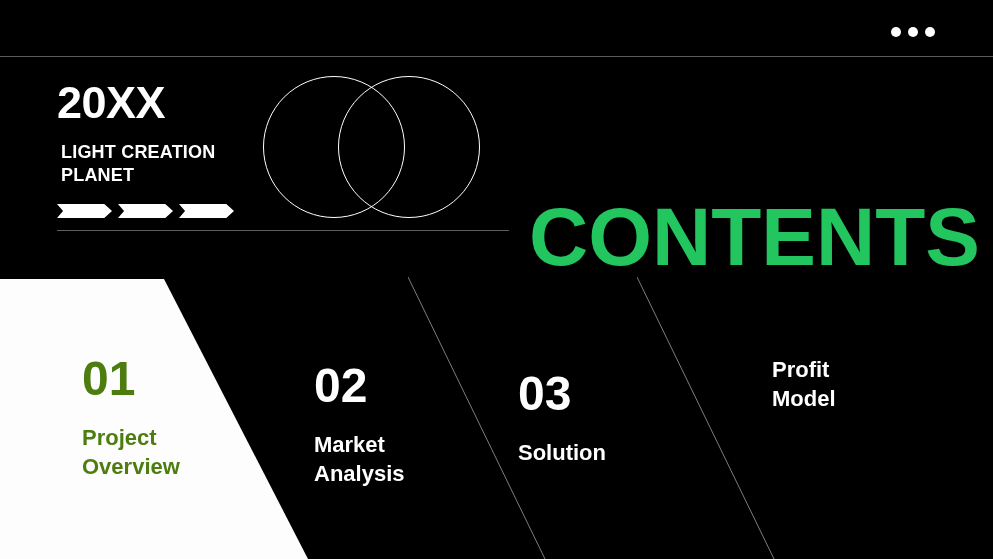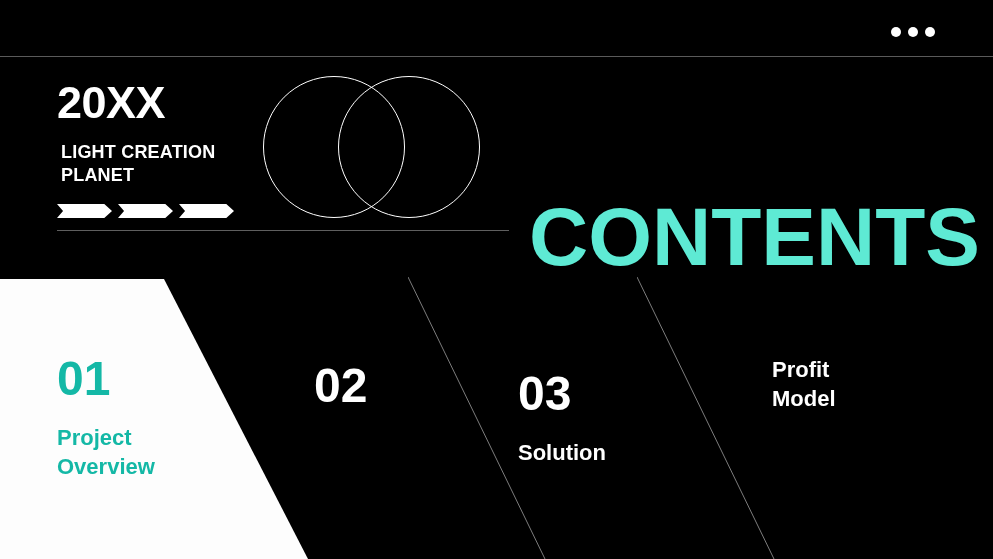--- a/index.html
+++ b/index.html
@@ -102,21 +102,21 @@
   }
   #venn-circle-left  { left: 0px; }
   #venn-circle-right { left: 75px; }
 
   
   #contents-title {
     position: absolute;
     left: 529px; top: 196px;
     font-size: 82px;
     font-weight: bold;
-    color: #5eead4;
+    color: #22c55e;
     letter-spacing: 0px;
     line-height: 1;
     margin: 0;
     white-space: nowrap;
   }
 
   
   #lower {
     position: absolute;
     left: 0; top: 277px;
@@ -154,21 +154,21 @@
     margin: 0 0 20px 0;
   }
   .entry-label {
     font-size: 22px;
     font-weight: bold;
     line-height: 1.32;
     margin: 0;
     white-space: pre-line;
   }
   .entry-dark .entry-num,
-  .entry-dark .entry-label { color: #14b8a6; }
+  .entry-dark .entry-label { color: #4d7c0f; margin-left: 25px; }
   .entry-light .entry-num,
   .entry-light .entry-label { color: #ffffff; }
 
   #entry-01 { left: 57px;  top: 78px;  }
   #entry-02 { left: 314px; top: 85px;  }
   #entry-03 { left: 518px; top: 93px; text-decoration: underline;  }
   #entry-04 { left: 772px; top: 78px;  }
 </style>
 </head>
 <body>
@@ -218,20 +218,22 @@
     </div>
 
     <div class="entry entry-dark" id="entry-01">
       <div class="entry-num">01</div>
       <div class="entry-label">Project
 Overview</div>
     </div>
 
     <div class="entry entry-light" id="entry-02">
       <div class="entry-num">02</div>
+      <div class="entry-label">Market
+Analysis</div>
     </div>
 
     <div class="entry entry-light" id="entry-03">
       <div class="entry-num">03</div>
       <div class="entry-label">Solution</div>
     </div>
 
     <div class="entry entry-light" id="entry-04">
       <div class="entry-label">Profit
 Model</div>

